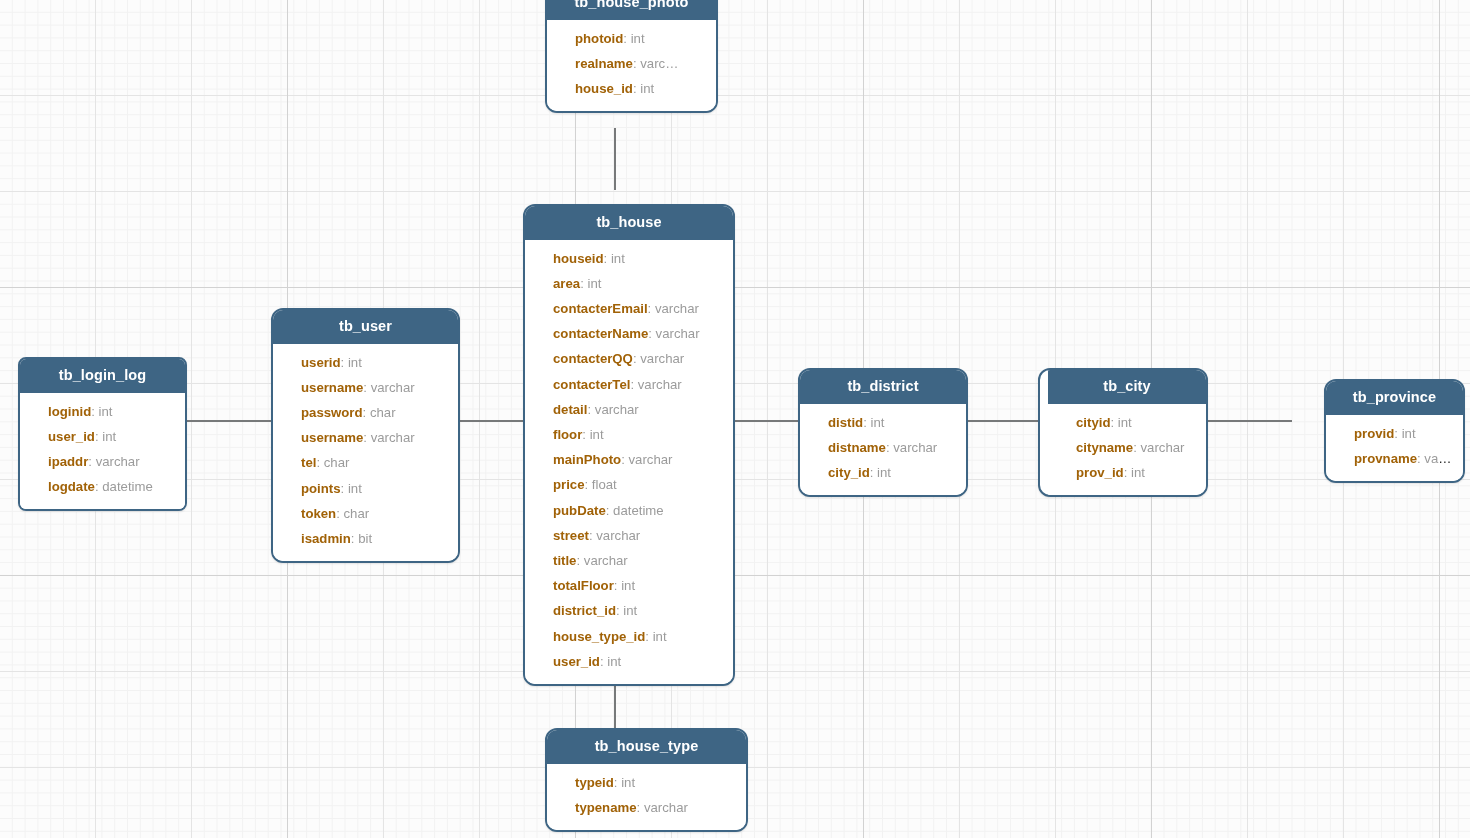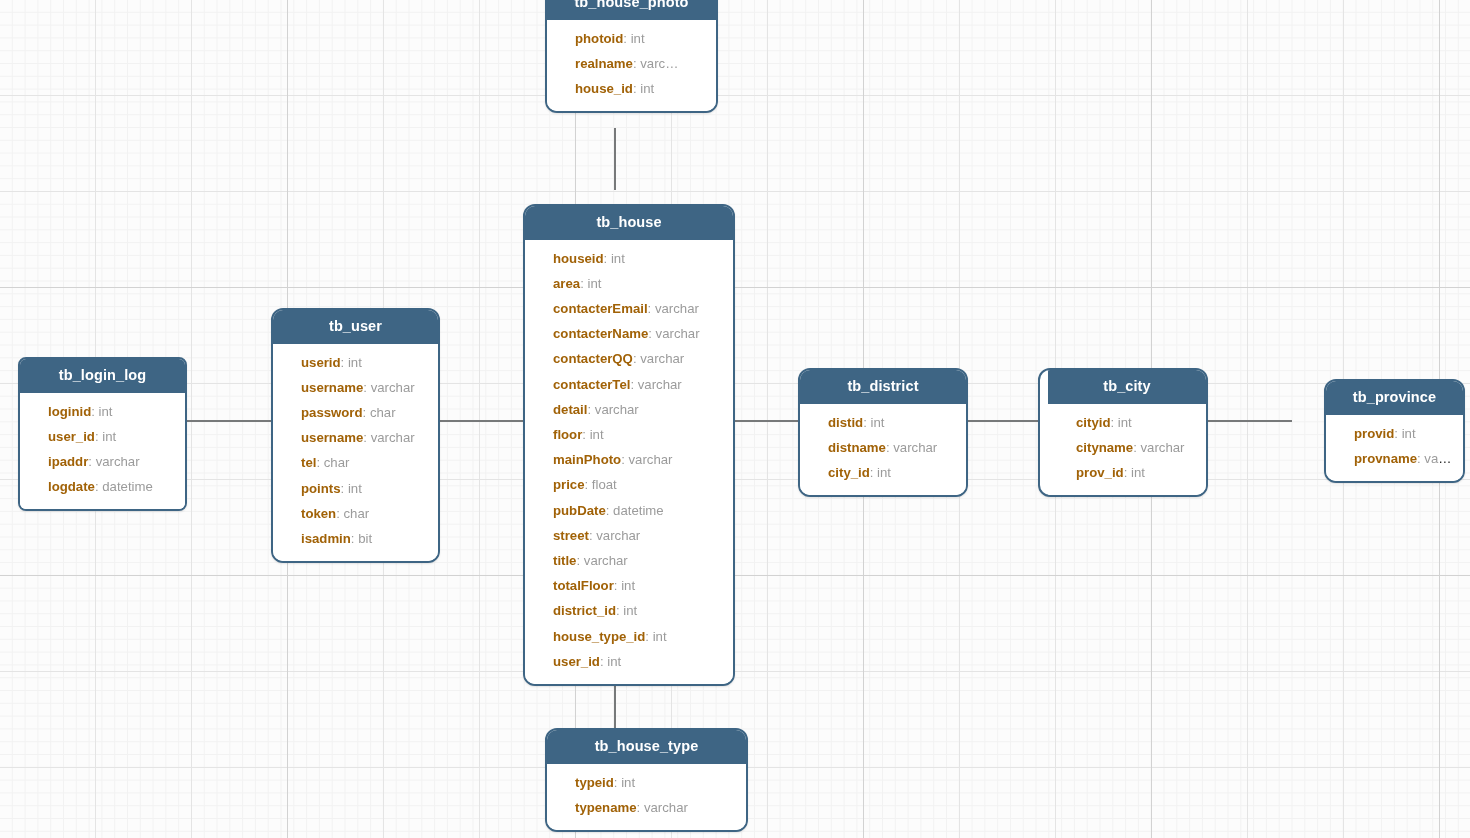--- a/index.html
+++ b/index.html
@@ -126,21 +126,21 @@
       <div class="field"><span class="fname">pubDate</span><span class="ftype">:&nbsp;</span><span class="ftype">datetime</span></div>
       <div class="field"><span class="fname">street</span><span class="ftype">:&nbsp;</span><span class="ftype">varchar</span></div>
       <div class="field"><span class="fname">title</span><span class="ftype">:&nbsp;</span><span class="ftype">varchar</span></div>
       <div class="field"><span class="fname">totalFloor</span><span class="ftype">:&nbsp;</span><span class="ftype">int</span></div>
       <div class="field"><span class="fname">district_id</span><span class="ftype">:&nbsp;</span><span class="ftype">int</span></div>
       <div class="field"><span class="fname">house_type_id</span><span class="ftype">:&nbsp;</span><span class="ftype">int</span></div>
       <div class="field"><span class="fname">user_id</span><span class="ftype">:&nbsp;</span><span class="ftype">int</span></div>
     </div>
   </div>
 
-  <div class="entity" style="left:271px; top:308px; width:169px;">
+  <div class="entity" style="left:271px; top:308px; width:189px;">
     <div class="entity-header">tb_user</div>
     <div class="entity-body">
       <div class="field"><span class="fname">userid</span><span class="ftype">:&nbsp;</span><span class="ftype">int</span></div>
       <div class="field"><span class="fname">username</span><span class="ftype">:&nbsp;</span><span class="ftype">varchar</span></div>
       <div class="field"><span class="fname">password</span><span class="ftype">:&nbsp;</span><span class="ftype">char</span></div>
       <div class="field"><span class="fname">username</span><span class="ftype">:&nbsp;</span><span class="ftype">varchar</span></div>
       <div class="field"><span class="fname">tel</span><span class="ftype">:&nbsp;</span><span class="ftype">char</span></div>
       <div class="field"><span class="fname">points</span><span class="ftype">:&nbsp;</span><span class="ftype">int</span></div>
       <div class="field"><span class="fname">token</span><span class="ftype">:&nbsp;</span><span class="ftype">char</span></div>
       <div class="field"><span class="fname">isadmin</span><span class="ftype">:&nbsp;</span><span class="ftype">bit</span></div>

